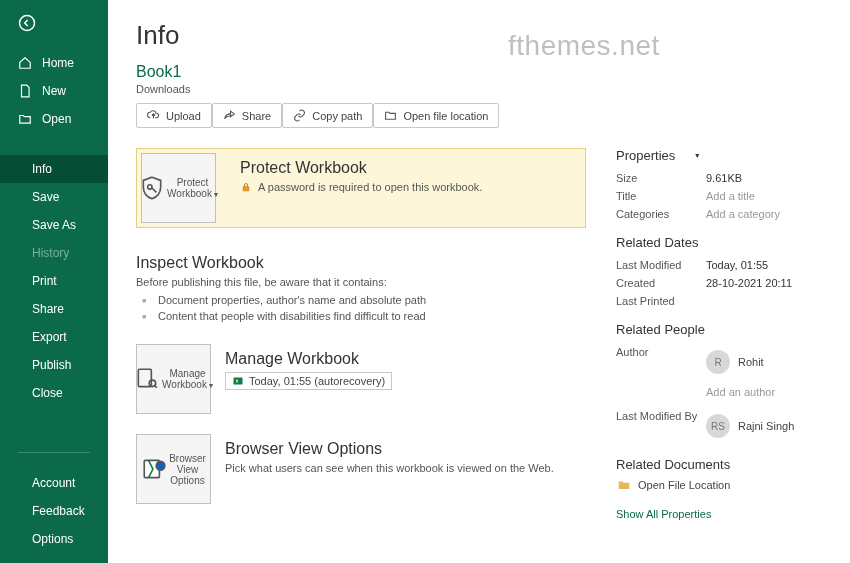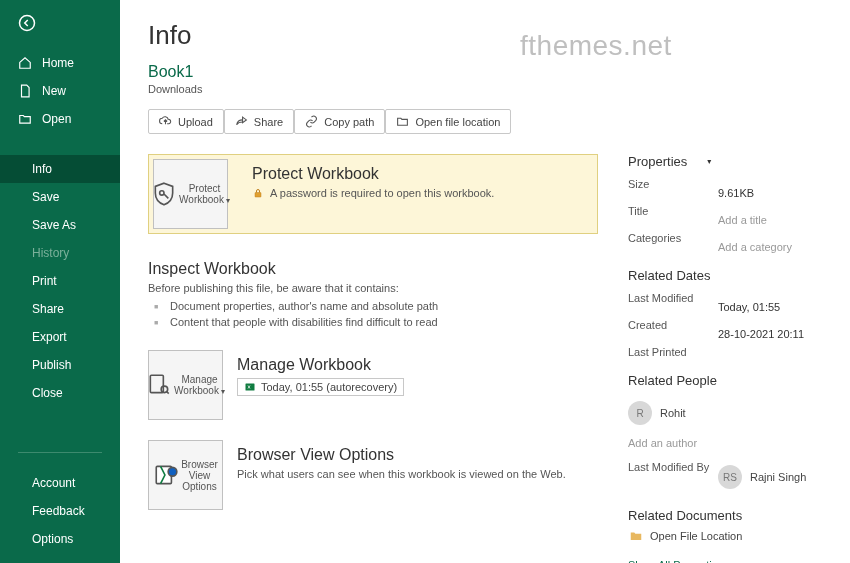--- a/index.html
+++ b/index.html
@@ -1,31 +1,31 @@
 <!DOCTYPE html>
 <html><head>
 <meta charset="utf-8">
 <style>
 * { box-sizing: border-box; margin: 0; padding: 0; font-family: 'Segoe UI', Arial, sans-serif; }
 body { width: 850px; height: 563px; display: flex; background: #fff; overflow: hidden; }
-.sidebar { width: 120px; background: #0a6a4a; color: #fff; display: flex; flex-direction: column; font-size: 12px; }
+.sidebar { width: 108px; background: #0a6a4a; color: #fff; display: flex; flex-direction: column; font-size: 12px; }
 .back-btn { padding: 14px 18px 10px; cursor: pointer; }
 .back-btn svg { width: 18px; height: 18px; }
 .nav-group { padding: 4px 0; }
 .nav-item { display: flex; align-items: center; gap: 10px; padding: 7px 18px; cursor: pointer; }
 .nav-item.sub { padding-left: 32px; }
 .nav-item.active { background: #054d35; }
 .nav-item.disabled { color: #7bb09a; }
 .nav-item svg { width: 14px; height: 14px; flex-shrink: 0; }
 .nav-divider { border: none; border-top: 1px solid #3d8a6e; margin: 12px 18px; }
 .main { flex: 1; padding: 20px 28px 0 28px; overflow: hidden; position: relative; }
 .watermark { position: absolute; top: 30px; left: 400px; font-size: 28px; color: #bfbfbf; font-weight: 300; letter-spacing: 0.5px; }
 h1.page-title { font-size: 26px; font-weight: 400; color: #333; margin-bottom: 12px; }
 .file-title { font-size: 16px; color: #0a6a4a; margin-bottom: 2px; }
-.file-path { font-size: 11px; color: #555; margin-bottom: 14px; }
+.file-path { font-size: 11px; color: #555; margin-bottom: 8px; }
 .toolbar { display: flex; margin-bottom: 20px; }
 .tool-btn { display: flex; align-items: center; gap: 6px; border: 1px solid #c8c8c8; background: #fff; padding: 5px 10px; font-size: 11px; color: #444; cursor: pointer; border-radius: 2px; }
 .tool-btn svg { width: 13px; height: 13px; }
 .content-row { display: flex; gap: 30px; }
 .left-col { width: 450px; }
 .right-col { flex: 1; font-size: 11px; color: #444; }
 .section { display: flex; gap: 14px; margin-bottom: 20px; align-items: flex-start; }
 .section.highlighted { background: #fdf6d8; border: 1px solid #e0d080; padding: 0; }
 .tile { width: 75px; height: 70px; border: 1px solid #c0c0c0; background: #f5f5f5; display: flex; flex-direction: row; align-items: center; justify-content: center; gap: 2px; font-size: 10px; color: #555; text-align: center; cursor: pointer; flex-shrink: 0; padding: 4px; }
 .tile .tile-icon { height: 28px; display: flex; align-items: center; }
@@ -39,21 +39,21 @@
 .bullet-list li { font-size: 11px; color: #555; padding: 2px 0 2px 22px; position: relative; }
 .bullet-list li::before { content: '■'; position: absolute; left: 6px; color: #aaa; font-size: 7px; top: 5px; }
 .version-list { margin-top: 4px; }
 .version-item { display: flex; align-items: center; gap: 5px; border: 1px solid #c8c8c8; padding: 2px 6px; margin-bottom: 3px; font-size: 11px; color: #444; cursor: pointer; width: fit-content; }
 .version-item svg { width: 12px; height: 12px; }
 .right-col h3 { font-size: 13px; font-weight: 400; color: #333; margin: 12px 0 6px; display: flex; align-items: center; gap: 20px; }
 .right-col h3.first { margin-top: 0; }
 .right-col h3 .caret { font-size: 8px; }
 .prop-row { display: flex; padding: 3px 0; }
 .prop-label { width: 90px; color: #555; }
-.prop-value { color: #333; margin-top: 9px; }
+.prop-value { color: #333; }
 .prop-value.placeholder { color: #999; cursor: text; }
 .person { display: flex; align-items: center; gap: 8px; padding: 4px 0; }
 .avatar { width: 24px; height: 24px; border-radius: 50%; background: #d8d8d8; color: #777; display: flex; align-items: center; justify-content: center; font-size: 10px; }
 .link { color: #0a6a4a; font-size: 11px; cursor: pointer; margin-top: 16px; display: inline-block; }
 .folder-link { display: flex; align-items: center; gap: 6px; cursor: pointer; color: #444; margin-top: 6px; }
 .folder-link svg { width: 16px; height: 14px; }
 </style>
 </head>
 <body>
 
@@ -275,20 +275,21 @@
           <div class="prop-label">Created</div>
           <div class="prop-value">28-10-2021 20:11</div>
         </div>
       <div class="prop-row">
           <div class="prop-label">Last Printed</div>
           <div class="prop-value"></div>
         </div>
 
       <h3>Related People</h3>
       <div class="prop-row">
+        <div class="prop-label">Author</div>
         <div>
           <div class="person">
             <div class="avatar">R</div>
             <span>Rohit</span>
           </div>
           <div class="prop-value placeholder" style="margin-top:8px">Add an author</div>
         </div>
       </div>
       <div class="prop-row" style="margin-top:6px">
         <div class="prop-label">Last Modified By</div>

